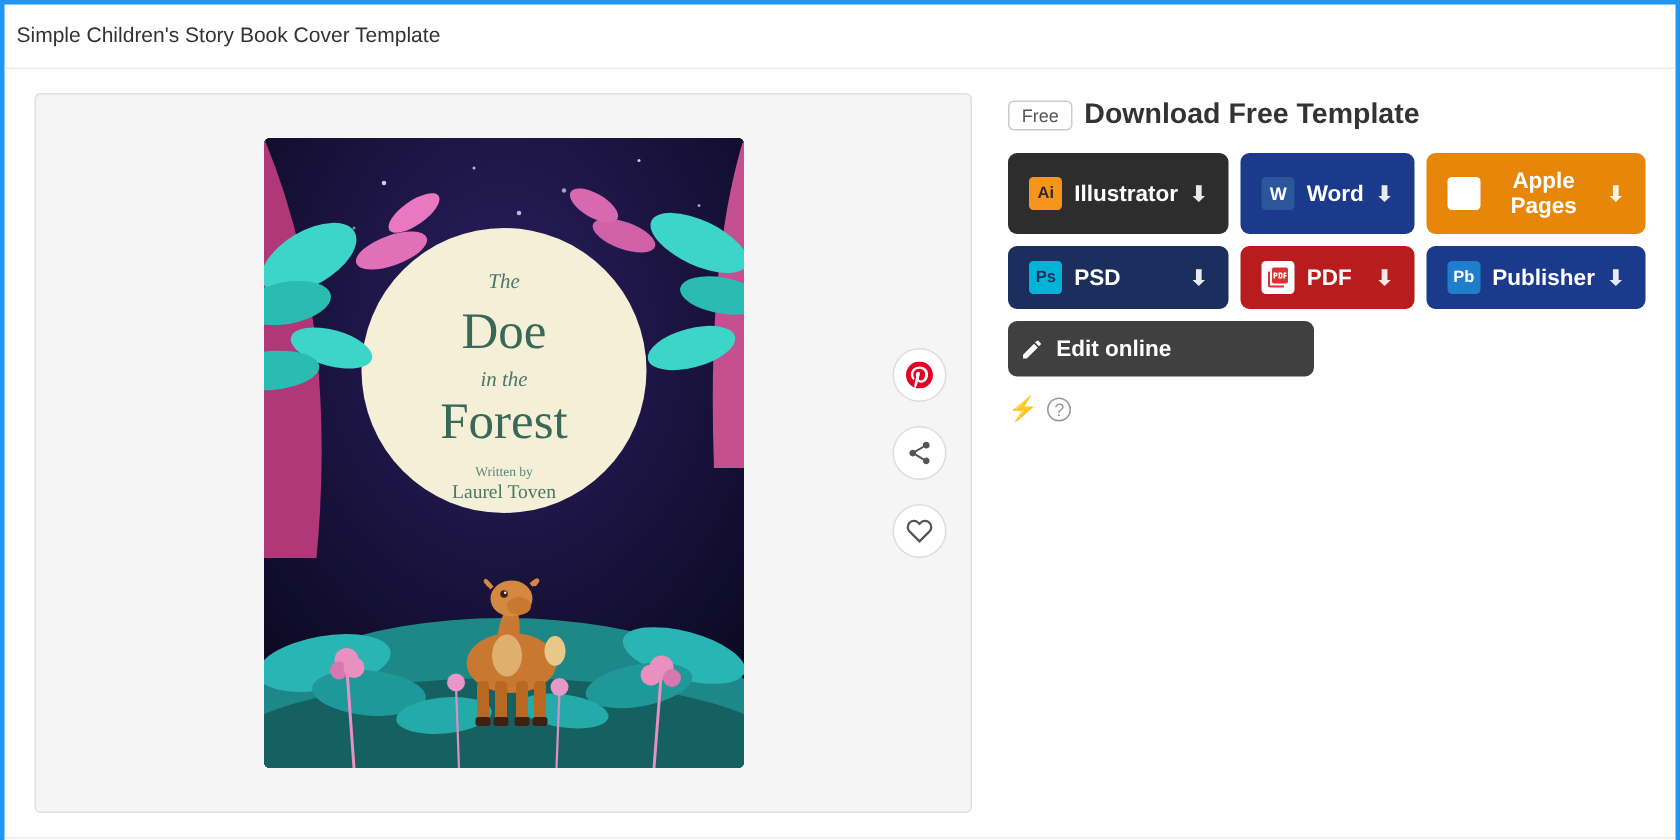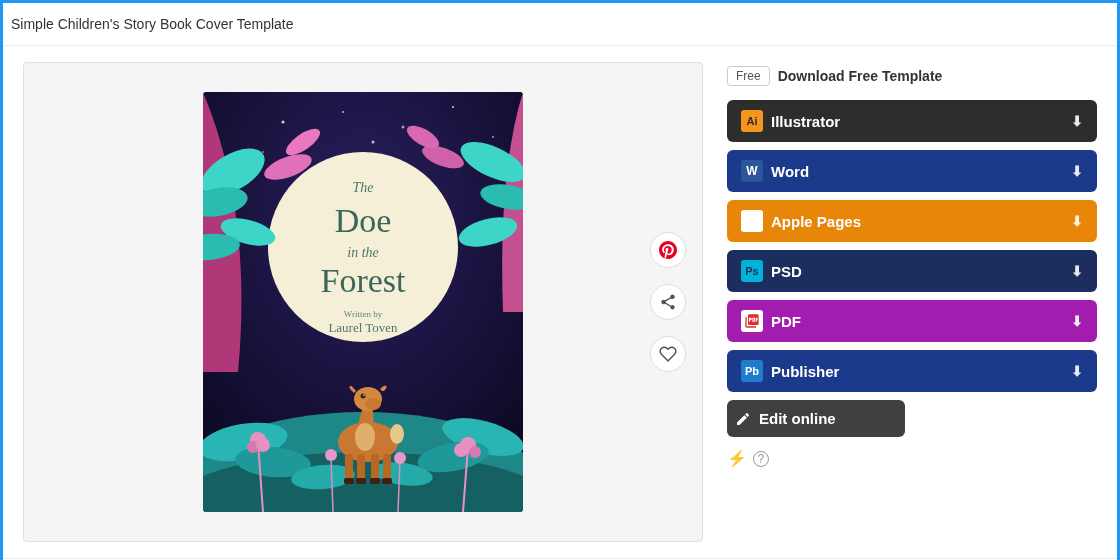--- a/index.html
+++ b/index.html
@@ -81,48 +81,48 @@
     }
     .free-badge {
       background: #fff;
       border: 1px solid #ccc;
       border-radius: 4px;
       padding: 2px 8px;
       font-size: 12px;
       color: #555;
     }
     .download-text {
-      font-size: 14px;
+      font-size: 19px;
       font-weight: 600;
       color: #333;
     }
     .buttons-grid {
       display: grid;
-      grid-template-columns: 1fr;
+      grid-template-columns: 1fr 1fr 1fr;
       gap: 8px;
       margin-bottom: 8px;
     }
     .dl-btn {
       display: flex;
       align-items: center;
       gap: 8px;
       padding: 10px 14px;
       border-radius: 6px;
       border: none;
       cursor: pointer;
       font-size: 15px;
       font-weight: 600;
       color: white;
       text-decoration: none;
     }
     .btn-illustrator { background: #2d2d2d; }
     .btn-word { background: #1b3a8c; }
     .btn-apple { background: #e8860a; }
     .btn-psd { background: #1b2e5e; }
-    .btn-pdf { background: #a21caf; }
+    .btn-pdf { background: #b91c1c; }
     .btn-publisher { background: #1b3a8c; }
     .btn-icon {
       width: 22px;
       height: 22px;
       display: flex;
       align-items: center;
       justify-content: center;
       font-size: 13px;
       font-weight: bold;
       border-radius: 3px;

